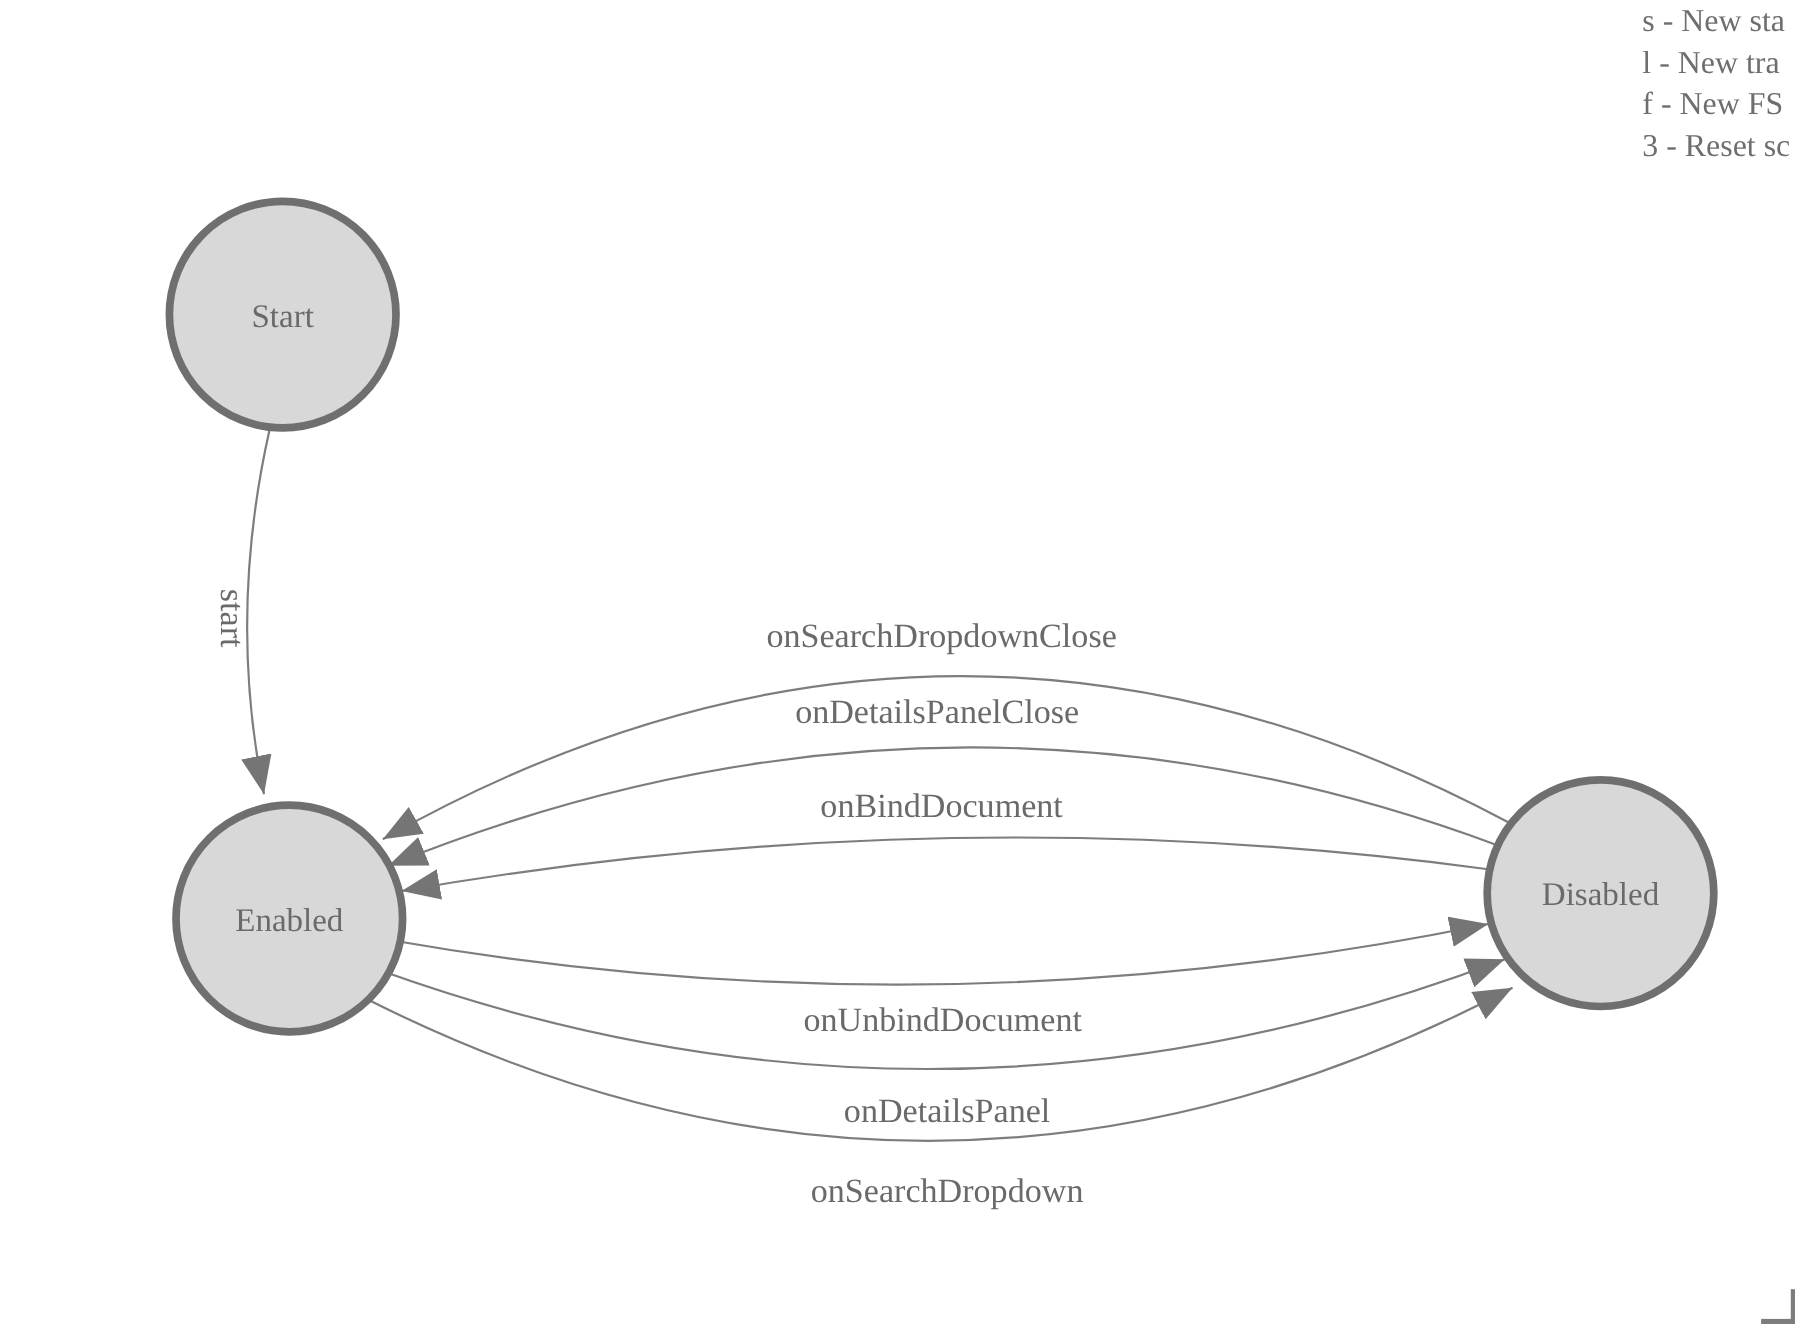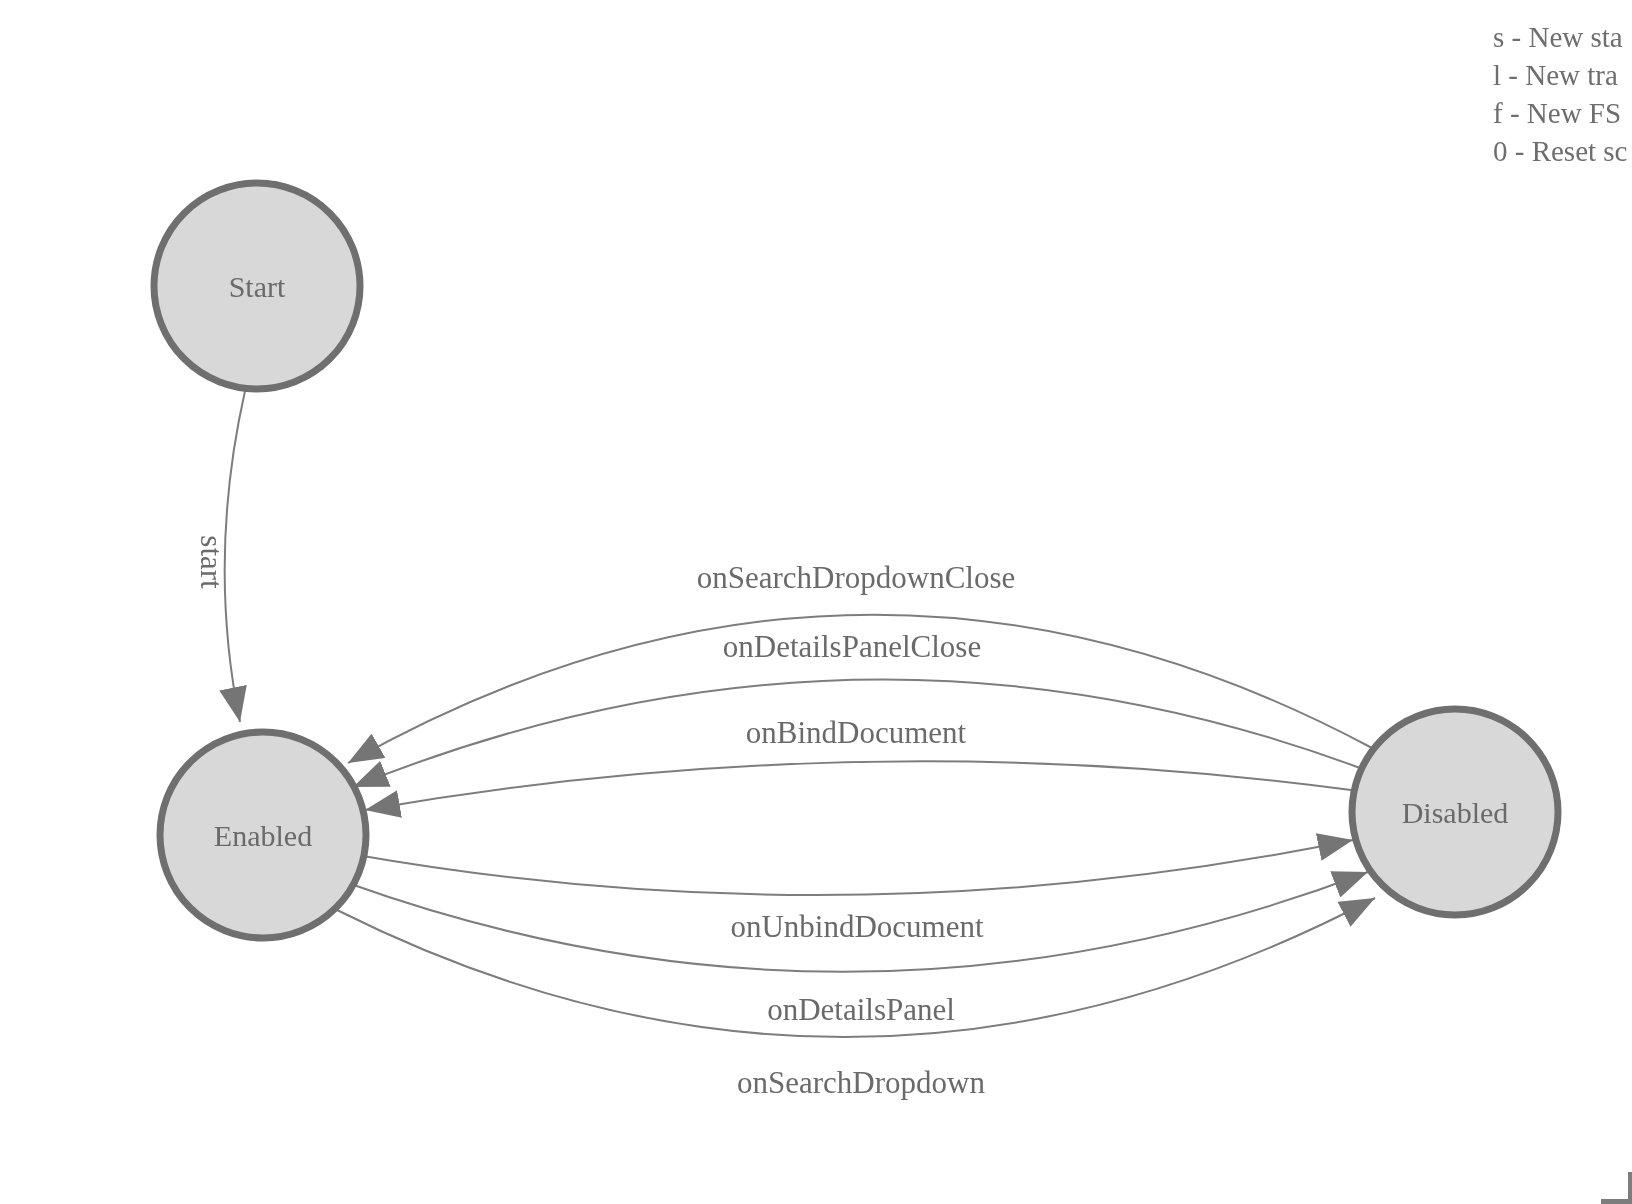--- a/index.html
+++ b/index.html
@@ -31,21 +31,21 @@
   }
   .elabel {
     fill: #6a6a6a;
     font-family: "Liberation Serif", serif;
     font-size: 31px;
     text-anchor: middle;
   }
   .legend {
     position: absolute;
     left: 1493px;
-    top: 18px;
+    top: 0;
     font-family: "Liberation Serif", serif;
     font-size: 29px;
     line-height: 38px;
     color: #6e6e6e;
     white-space: nowrap;
   }
   .corner-v {
     position: absolute;
     left: 1628px;
     top: 1172px;
@@ -105,19 +105,19 @@
     <g>
       <circle class="node" cx="1455" cy="812" r="103"></circle>
       <text class="nlabel" x="1455" y="823">Disabled</text>
     </g>
   </svg>
 
   <div class="legend">
     <div>s - New sta</div>
     <div>l - New tra</div>
     <div>f - New FS</div>
-    <div>0 - Reset sc</div>
+    <div>3 - Reset sc</div>
   </div>
 
   <div class="corner-v"></div>
   <div class="corner-h"></div>
 
 </div>
 
 </body></html>

